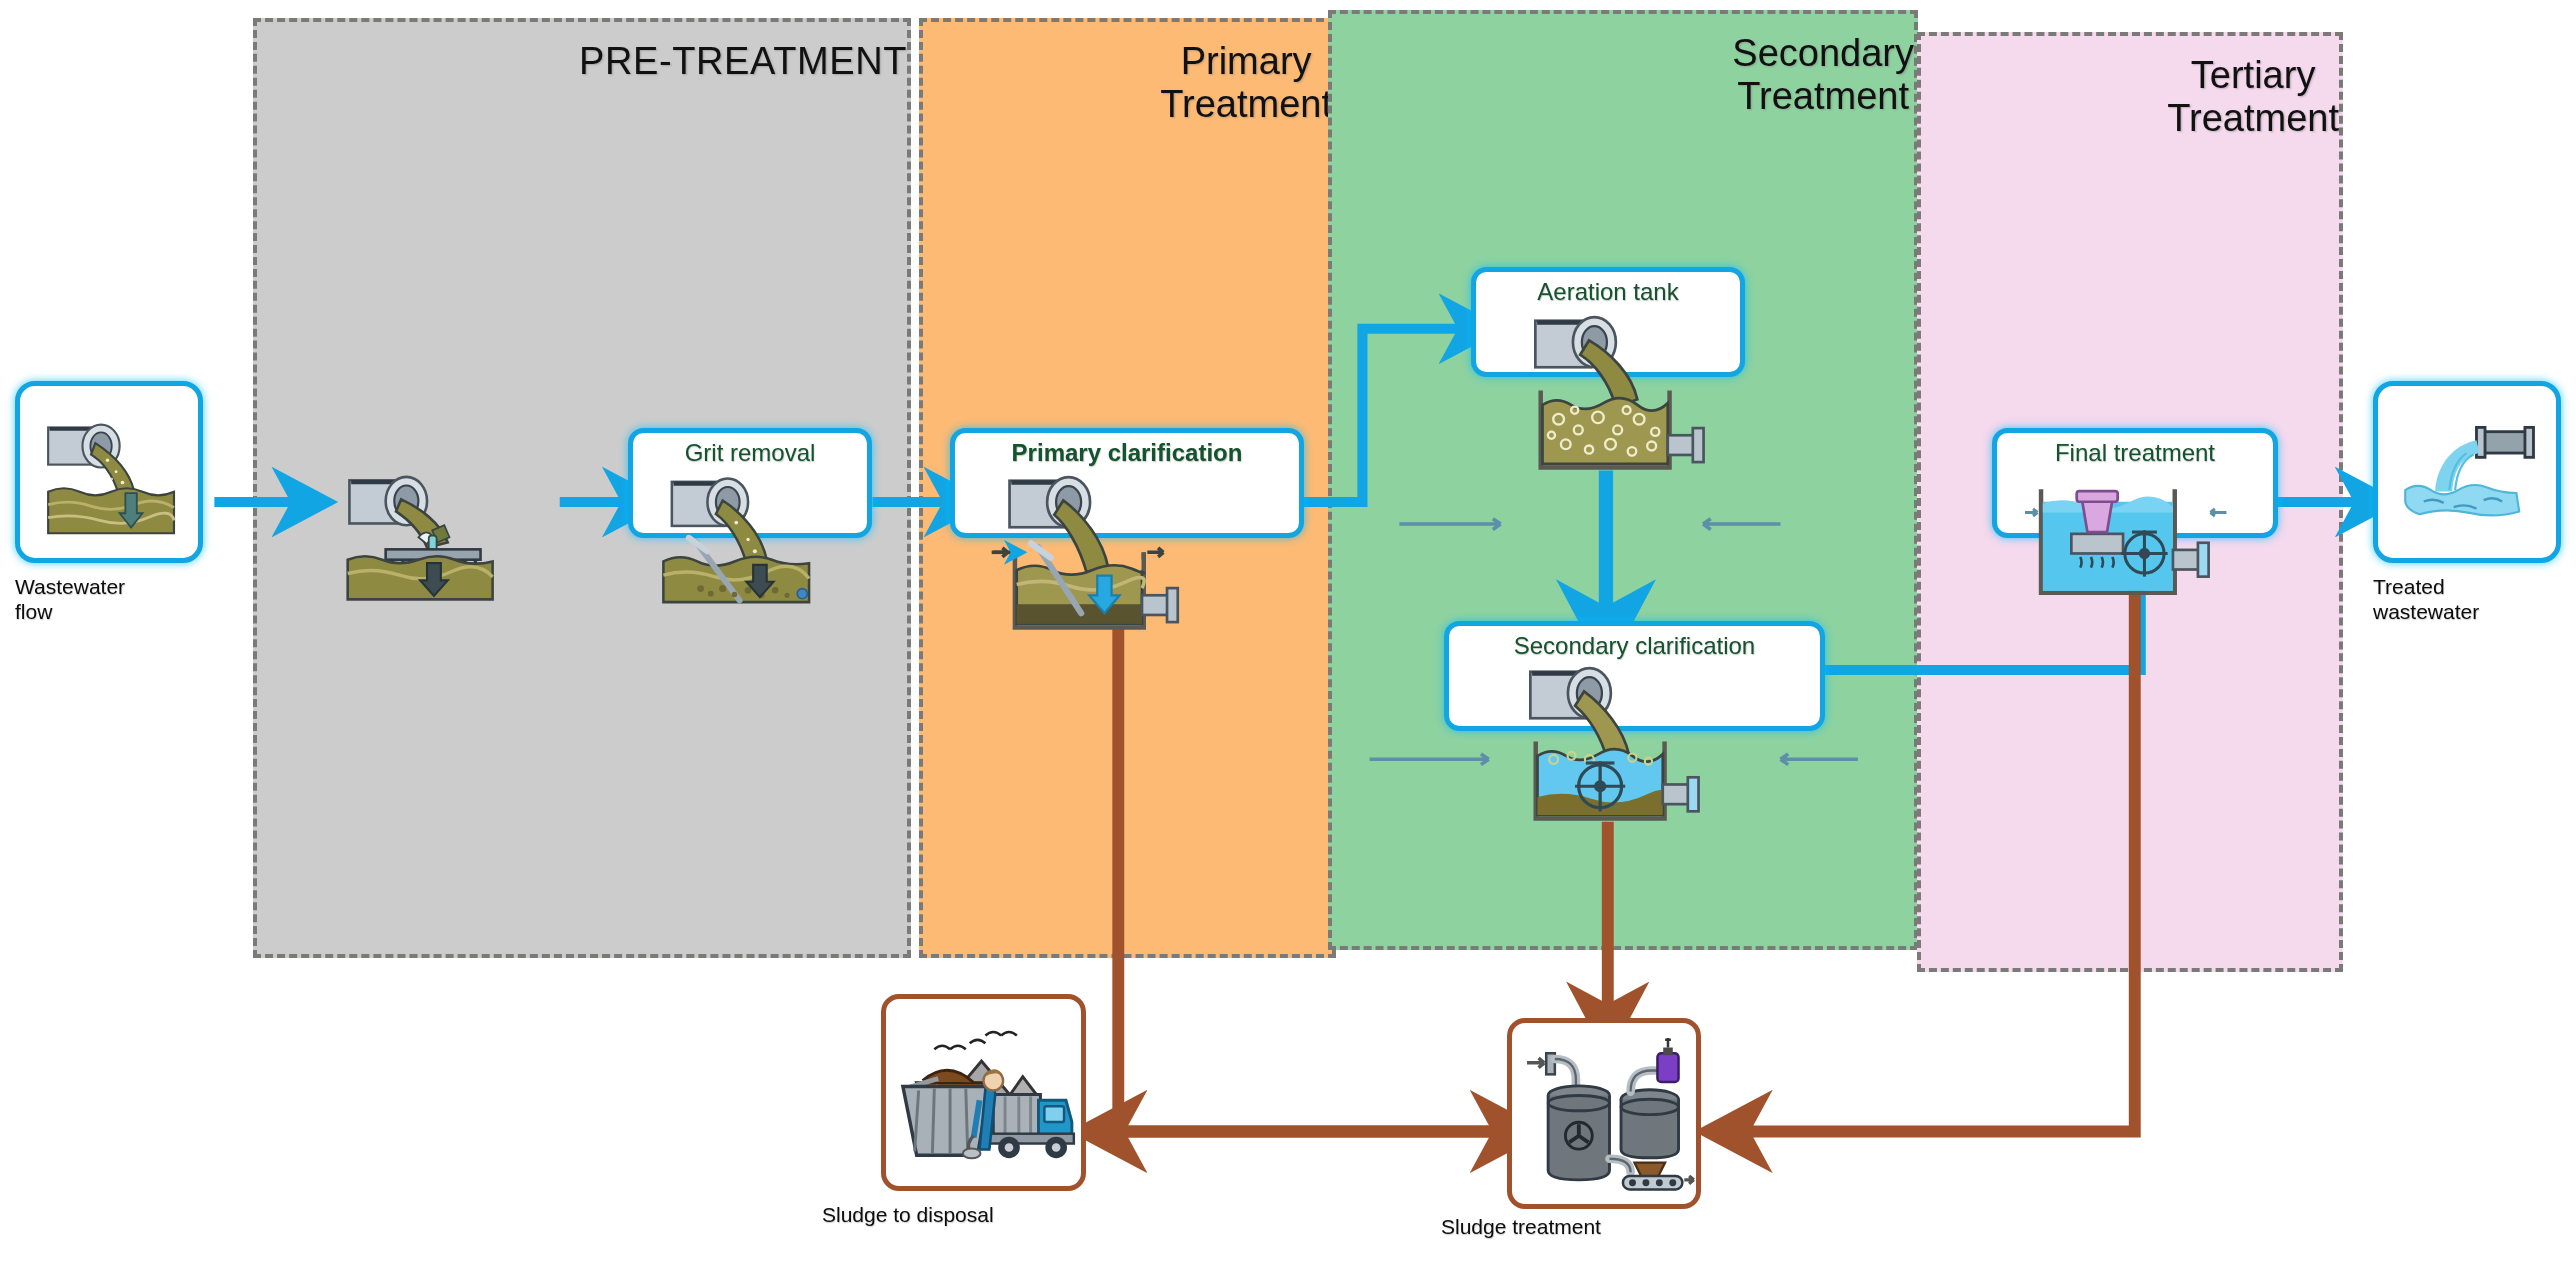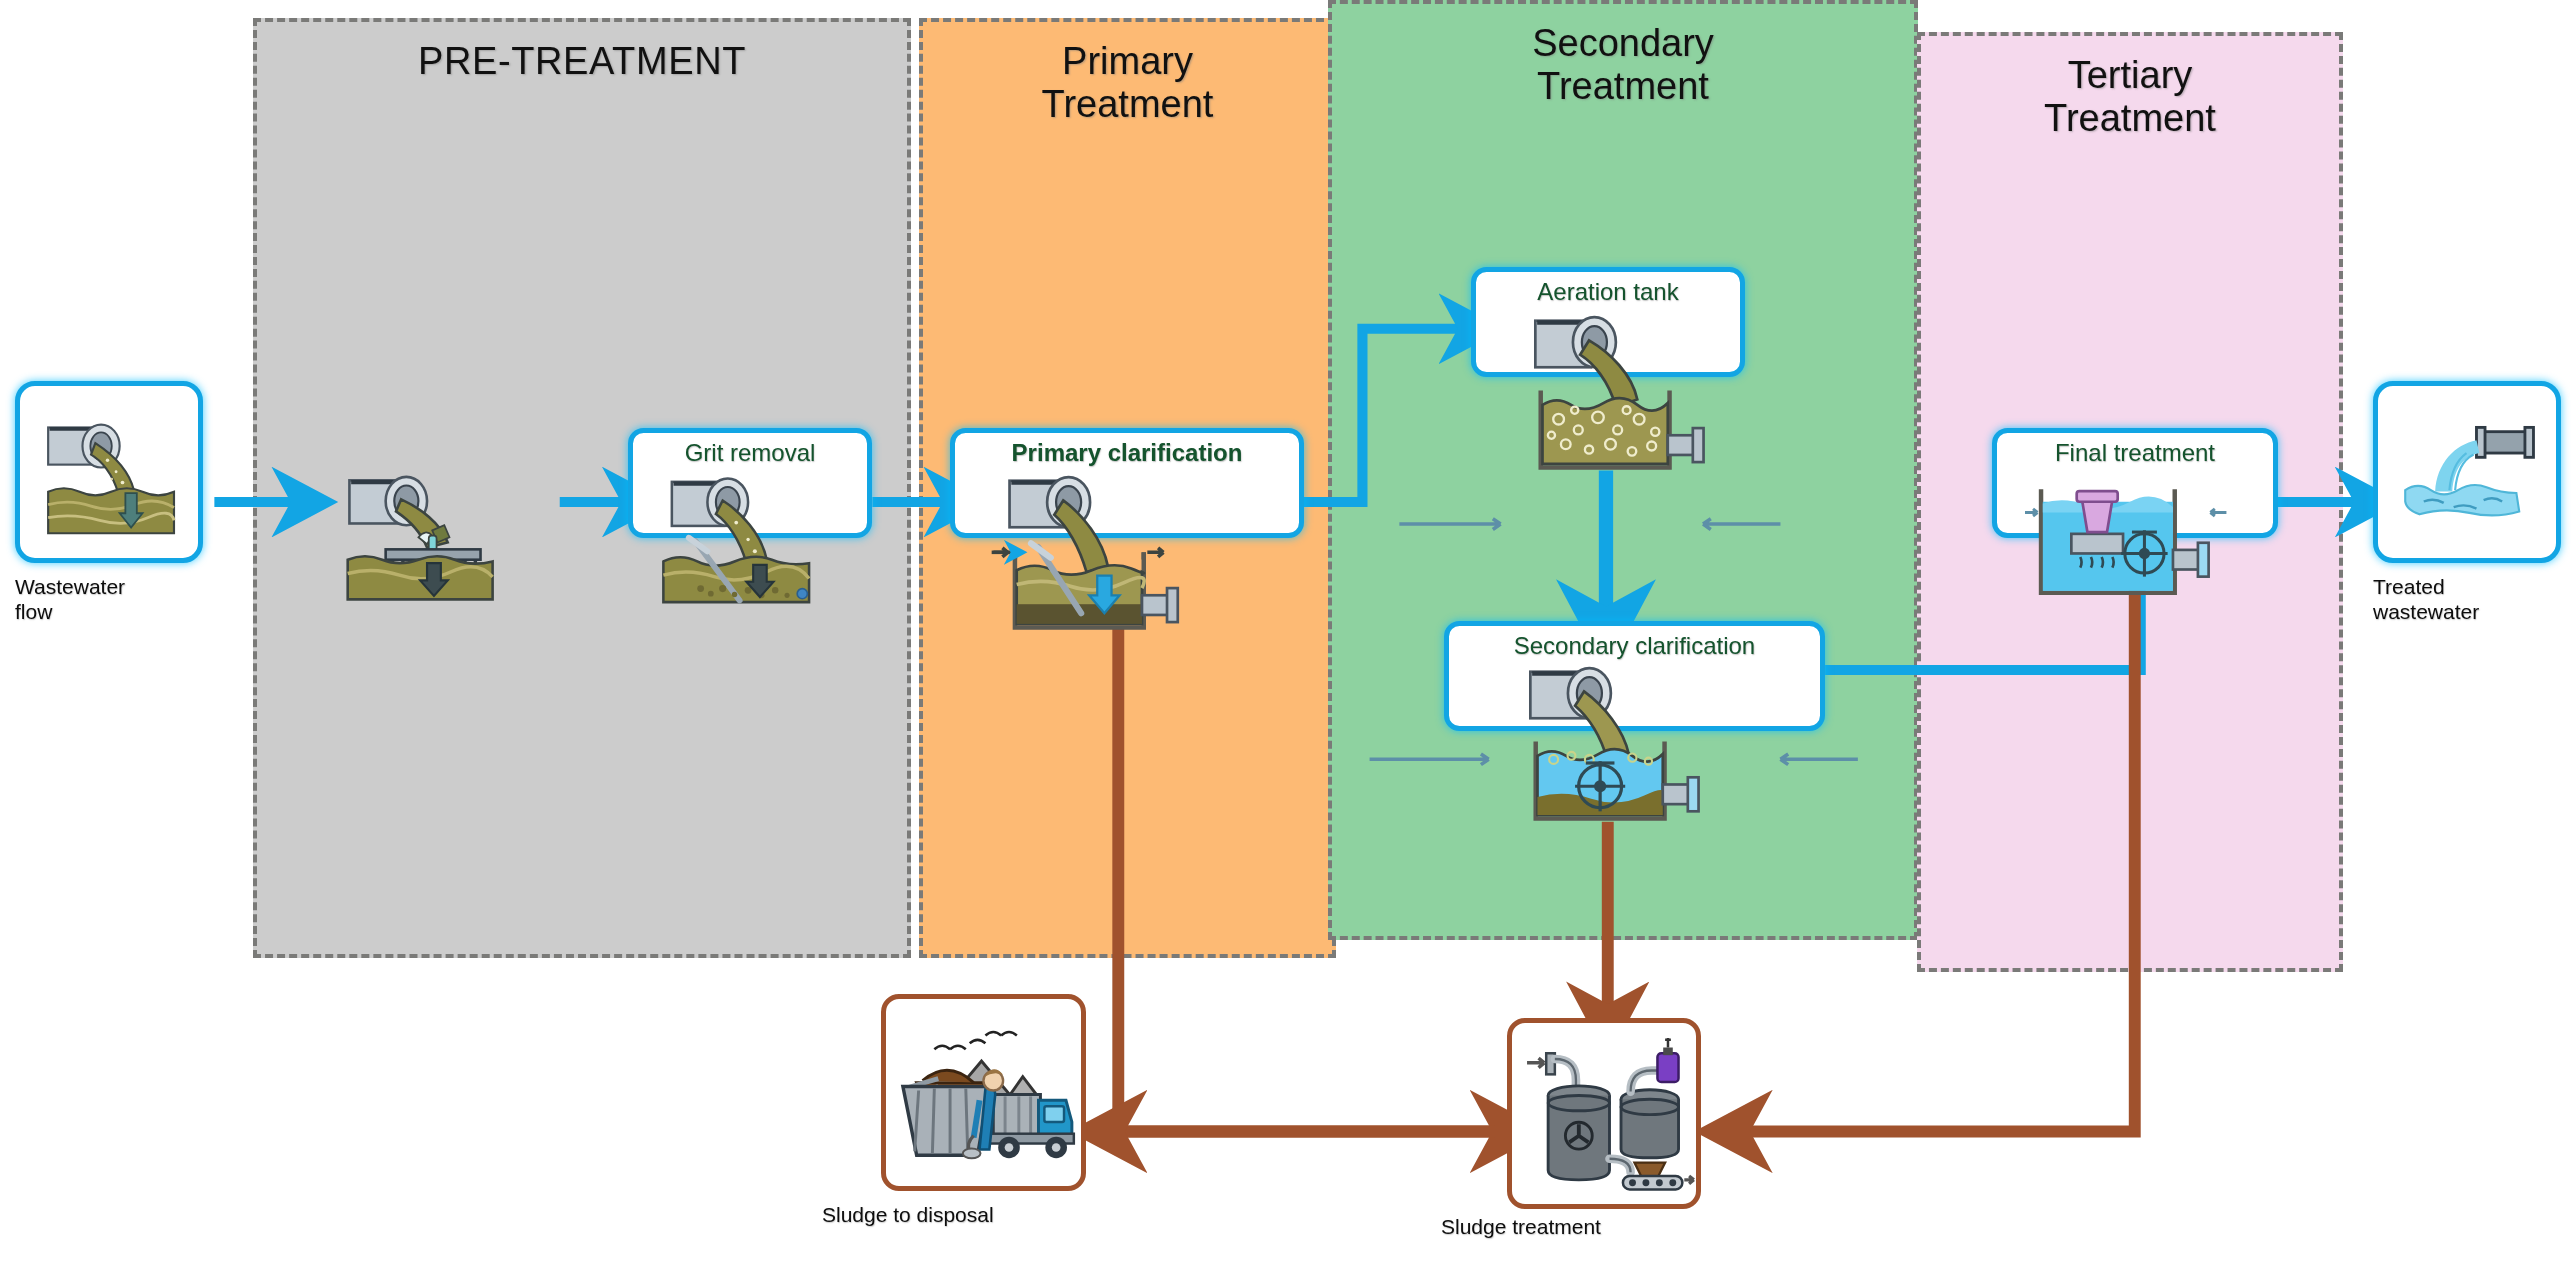--- a/index.html
+++ b/index.html
@@ -9,21 +9,21 @@
     font-family: "Liberation Sans", sans-serif;
     overflow: hidden;
   }
   #stage { position: relative; width: 2576px; height: 1281px; }
 
   
   .zone {
     position: absolute;
     border: 4.2px dashed #7a7a78;
     display: flex;
-    justify-content: center;
+    justify-content: flex-end;
     align-items: flex-start;
   }
   .zone-title {
     margin-top: 18px;
     font-size: 38px;
     color: #111;
     text-align: center;
     line-height: 1.12;
     font-weight: 400;
     white-space: pre-line;
@@ -84,21 +84,21 @@
 
   <div class="zone" style="left:253px; top:18px; width:658px; height:940px; background:#cccccc;">
     <div class="zone-title caps">PRE-TREATMENT</div>
   </div>
 
   <div class="zone" style="left:919px; top:18px; width:417px; height:940px; background:#fdba74;">
     <div class="zone-title">Primary
 Treatment</div>
   </div>
 
-  <div class="zone" style="left:1328px; top:0; width:590px; height:940px; background:#8ed2a0;">
+  <div class="zone" style="left:1328px; top:10px; width:590px; height:940px; background:#8ed2a0;">
     <div class="zone-title">Secondary
 Treatment</div>
   </div>
 
   <div class="zone" style="left:1917px; top:18px; width:426px; height:940px; background:#f5d9ed;margin-top:14px;">
     <div class="zone-title">Tertiary
 Treatment</div>
   </div>
 
   <svg class="flow" width="2576" height="1281" viewBox="0 0 4326 2151">

